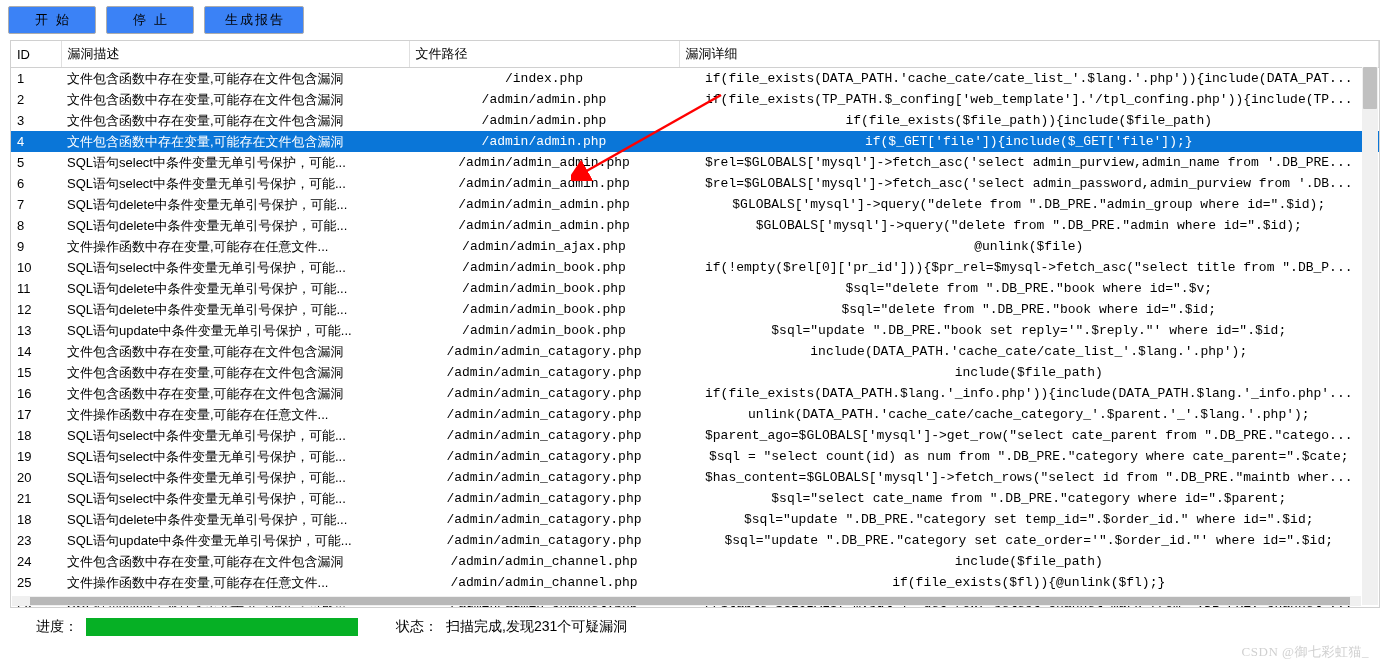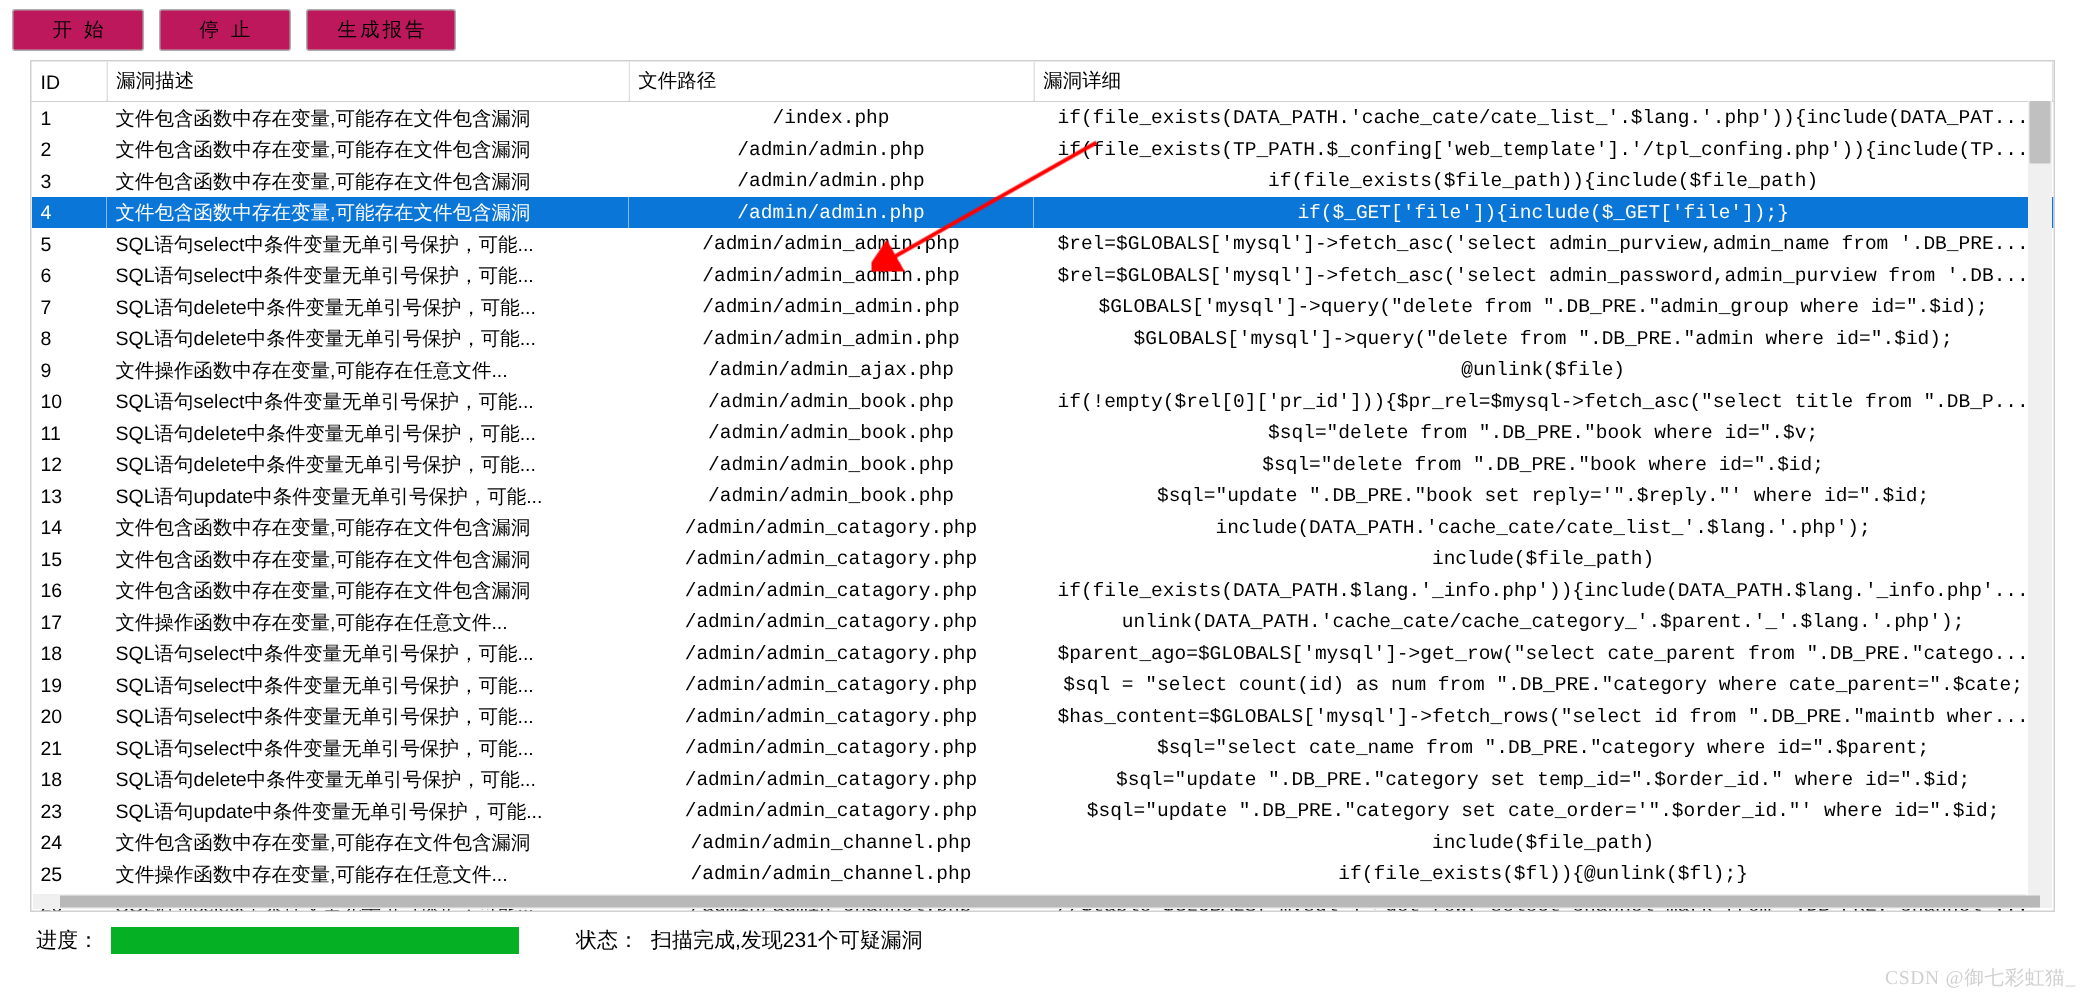--- a/index.html
+++ b/index.html
@@ -13,31 +13,31 @@
 }
 .toolbar {
   padding: 6px 8px;
   display: flex;
   gap: 10px;
 }
 .btn {
   min-width: 86px;
   padding: 4px 18px;
   font-size: 13px;
-  background: #be185d;
+  background: #3b82f6;
   border: 1px solid #adadad;
   border-radius: 2px;
   cursor: pointer;
   letter-spacing: 8px;
   text-indent: 8px;
 }
 .btn:last-child { letter-spacing: 2px; text-indent: 2px; }
 .table-wrap {
   border: 1px solid #d0d0d0;
-  margin: 0 20px;
+  margin: 0 10px;
   height: 568px;
   overflow: hidden;
   position: relative;
 }
 .tbl {
   width: 100%;
   border-collapse: collapse;
   table-layout: fixed;
 }
 .tbl th {
@@ -84,39 +84,39 @@
   height: 10px;
   background: #f0f0f0;
 }
 .thumb-h {
   position: absolute;
   top: 1px; left: 18px;
   height: 8px; width: 1320px;
   background: #b8b8b8;
 }
 .statusbar {
-  padding: 10px 24px;
+  padding: 10px 36px;
   display: flex;
   align-items: flex-end;
   gap: 8px;
   font-size: 14px;
 }
 .progress {
   width: 272px; height: 18px;
   background: #e6e6e6;
   position: relative;
 }
 .progress-fill {
   background: #06b025;
   height: 100%;
   width: 100%;
 }
 .watermark {
   position: absolute;
-  right: 6px;
+  right: 21px;
   bottom: 8px;
   color: #d0d0d0;
   font-size: 13px;
   letter-spacing: 0.5px;
   font-family: "SimSun", serif;
 }
 .arrow {
   position: absolute;
   left: 560px; top: 50px;
   pointer-events: none;

